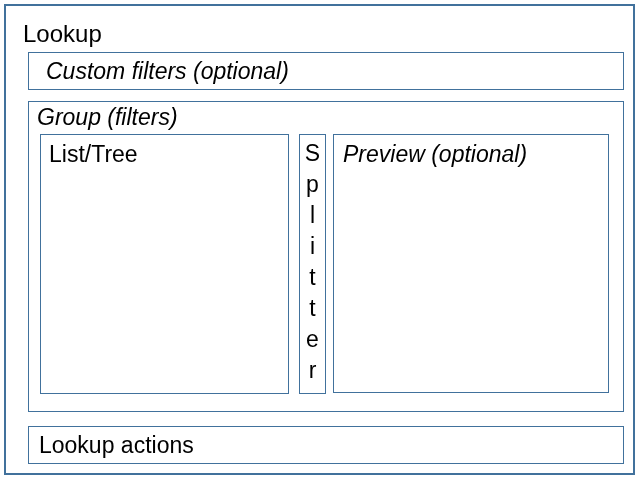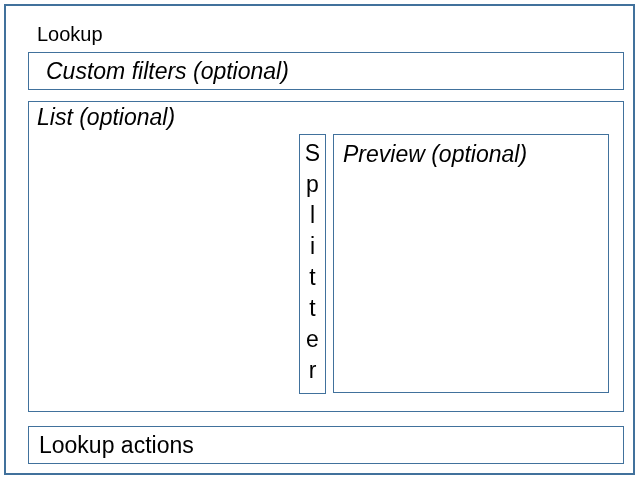--- a/index.html
+++ b/index.html
@@ -25,22 +25,22 @@
     border: 1.5px solid var(--border);
     background: var(--background);
   }
   .outer-box {
     left: 4px; top: 4px;
     width: 631px; height: 471px;
     border-width: 2px;
   }
   .lookup-title {
     position: absolute;
-    left: 31px; top: 13px;
-    font-size: 20px;
+    left: 17px; top: 13px;
+    font-size: 24px;
     line-height: 30px;
     white-space: nowrap;
   }
   .custom-filters-box {
     left: 28px; top: 52px;
     width: 596px; height: 38px;
     display: flex; align-items: center;
     padding-left: 17px;
   }
   .group-box {
@@ -98,22 +98,25 @@
 
     <span class="lookup-title">Lookup</span>
   </div>
 
   <div class="box custom-filters-box">
     <span class="label italic">Custom filters (optional)</span>
   </div>
 
   <div class="box group-box"></div>
 
-  <span class="group-label">List (optional)</span>
+  <span class="group-label">Group (filters)</span>
 
+  <div class="box list-tree-box">
+    <span class="label">List/Tree</span>
+  </div>
 
   <div class="box splitter-box">
     <span class="vtext">S<br>p<br>l<br>i<br>t<br>t<br>e<br>r</span>
   </div>
 
   <div class="box lookup-actions-box">
     <span class="label">Lookup actions</span>
   </div>
 
   <div class="box preview-box">

